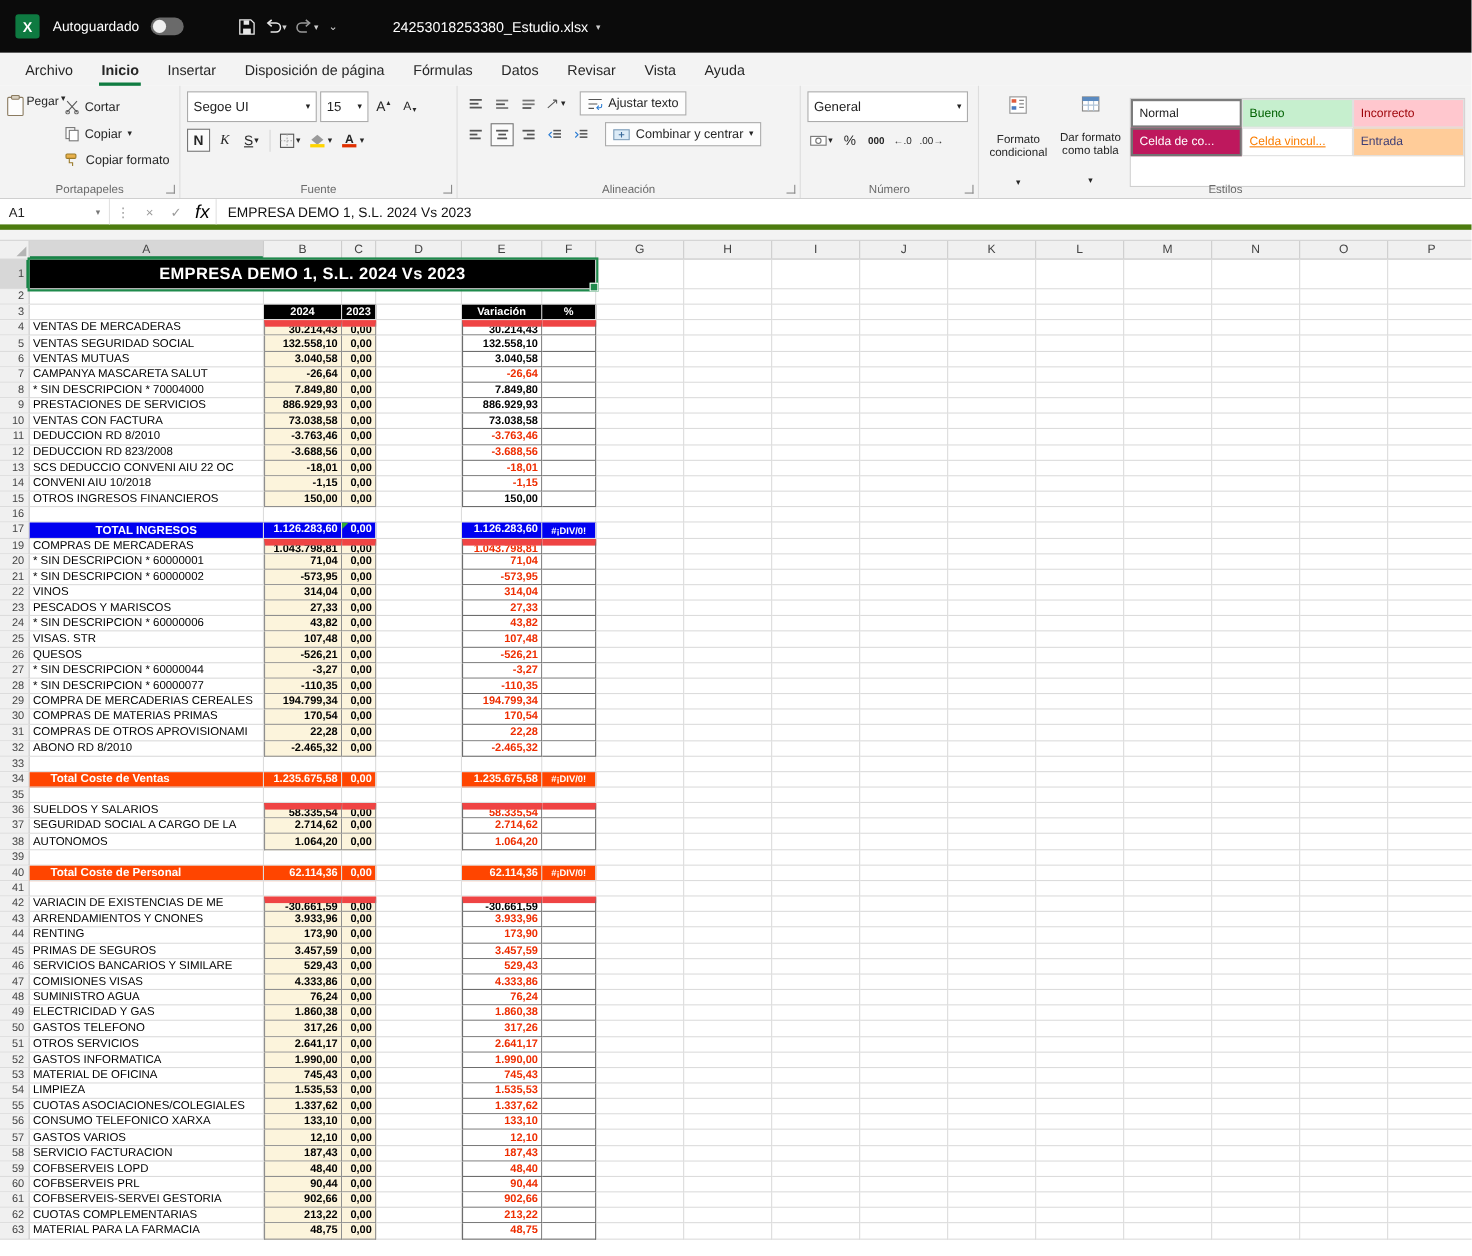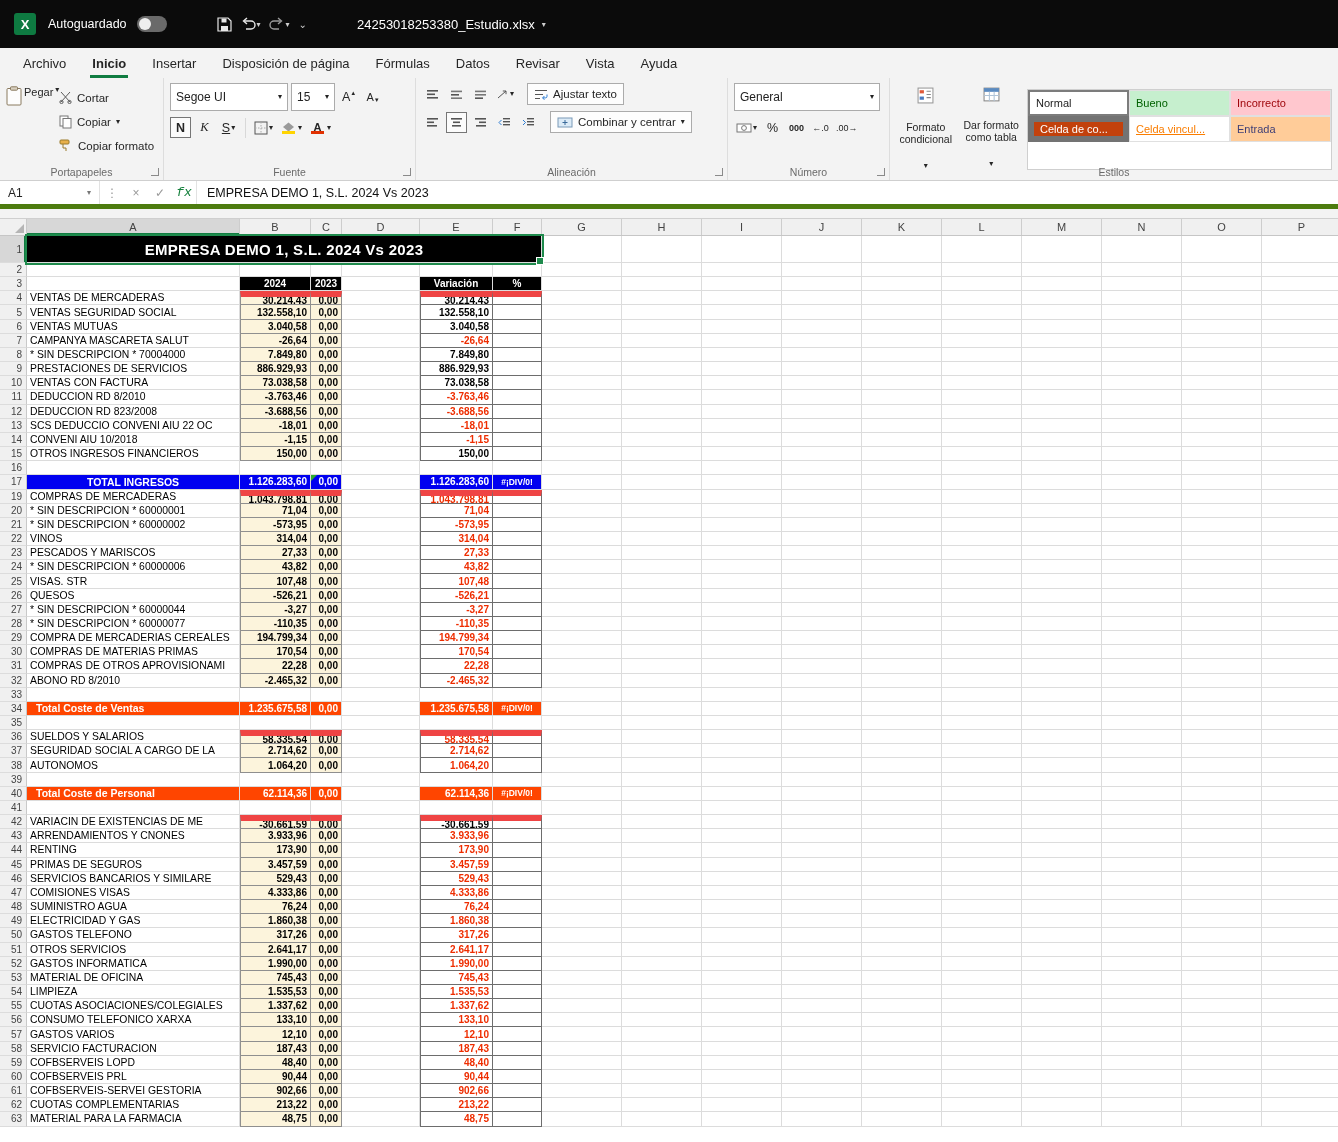--- a/index.html
+++ b/index.html
@@ -50,31 +50,31 @@
   .frame-btn{border:1px solid #ababab;background:#fdfdfd;height:22px;display:flex;align-items:center;
              gap:5px;font-size:11.5px;padding:0 6px;white-space:nowrap;color:#262626;}
   .bigbtn2{width:72px;display:flex;flex-direction:column;align-items:center;text-align:center;
            font-size:10.5px;line-height:1.15;gap:17px;color:#262626;padding-top:4px;}
   .gallery{display:grid;grid-template-columns:repeat(3,101px);grid-auto-rows:26px;border:1px solid #cfcfcf;background:#fff;margin-top:6px;}
   .stylecell{font-size:11px;display:flex;align-items:center;padding:0 6px;border:1px solid #e0e0e0;
              white-space:nowrap;overflow:hidden;}
   .s0{background:#fff;border:2px solid #7c7c7c;}
   .s1{background:#C6EFCE;color:#006100;}
   .s2{background:#FFC7CE;color:#9C0006;}
-  .s3{background:#c2410c;color:#fff;border:6px solid #737373;}
+  .s3{background:#be185d;color:#fff;border:2px solid #737373;}
   .s4{background:#fff;color:#FA7D00;text-decoration:underline;}
   .s5{background:#FFCC99;color:#3F3F76;}
   .g-est{flex:1;min-width:0;overflow:hidden;border-right:none;}
 
   
   .fbar{height:28px;background:#fff;border-bottom:5px solid #4d7c0f;display:flex;align-items:stretch;}
   .namebox{width:100px;display:flex;align-items:center;justify-content:space-between;padding:0 8px;
            border-right:1px solid #e2e2e2;font-size:12px;}
   .fbtn{width:24px;display:flex;align-items:center;justify-content:center;font-size:12px;color:#9a9a9a;}
-  .fx{font-family:Liberation Mono, monospace;font-style:italic;color:#15803d;font-size:13px;}
+  .fx{font-family:Liberation Sans, sans-serif;font-style:italic;color:#000000;font-size:17px;}
   .fx-input{flex:1;display:flex;align-items:center;padding-left:10px;font-size:12.5px;color:#111;
             border-left:1px solid #e2e2e2;}
   .gap{height:10px;background:#f3f3f3;border-bottom:1px solid #cfcfcf;}
 
   
   .colheads{display:flex;height:17px;background:#f0f0f0;border-bottom:1px solid #c6c6c6;}
   .corner{width:27px;flex:none;border-right:1px solid #c9c9c9;position:relative;background:#f0f0f0;}
   .corner::after{content:"";position:absolute;right:2px;bottom:2px;border-left:9px solid transparent;border-bottom:9px solid #b5b5b5;}
   .colhead{flex:none;display:flex;align-items:center;justify-content:center;font-size:11px;color:#444;
            border-right:1px solid #cdcdcd;}
@@ -92,21 +92,21 @@
   .num{justify-content:flex-end;padding-right:3px;font-weight:700;font-size:10px;}
   .beige{background:#FCF4DC;border-right:1px solid #8f8f8f;border-bottom:1px solid #8f8f8f;}
   .bB{border-left:1px solid #8f8f8f;}
   .vcell{background:#fff;border-right:1px solid #6d6d6d;border-bottom:1px solid #6d6d6d;}
   .vE{border-left:1px solid #6d6d6d;}
   .bt{border-top:6px solid #ef4444;}
   .neg{color:#EE2D00;}
   .bhead{background:#000;color:#fff;font-weight:700;font-size:10px;justify-content:center;padding:0;}
   .blue{background:#0000F0;color:#fff;}
   .orange{background:#FF4500;color:#fff;}
-  .tlabel{font-weight:700;font-size:10.5px;padding-left:9px;}
+  .tlabel{font-weight:700;font-size:10.5px;padding-left:19px;}
   .ctr{justify-content:center;padding-left:0;}
   .err{font-size:8.5px;font-weight:700;justify-content:center;padding:0;}
   .flag::before{content:"";position:absolute;left:0;top:0;border:3px solid transparent;
                 border-left-color:#2fae2f;border-top-color:#2fae2f;}
   .titlecell{width:515px;background:#000;color:#fff;font-weight:700;font-size:15px;justify-content:center;
              letter-spacing:.3px;outline:2px solid #1E8A4C;z-index:2;overflow:visible;}
   .titlecell::after{content:"";position:absolute;right:-3px;bottom:-3px;width:6px;height:6px;
                     background:#1E8A4C;border:1px solid #fff;z-index:3;}
   svg{flex:none;}
 </style>

